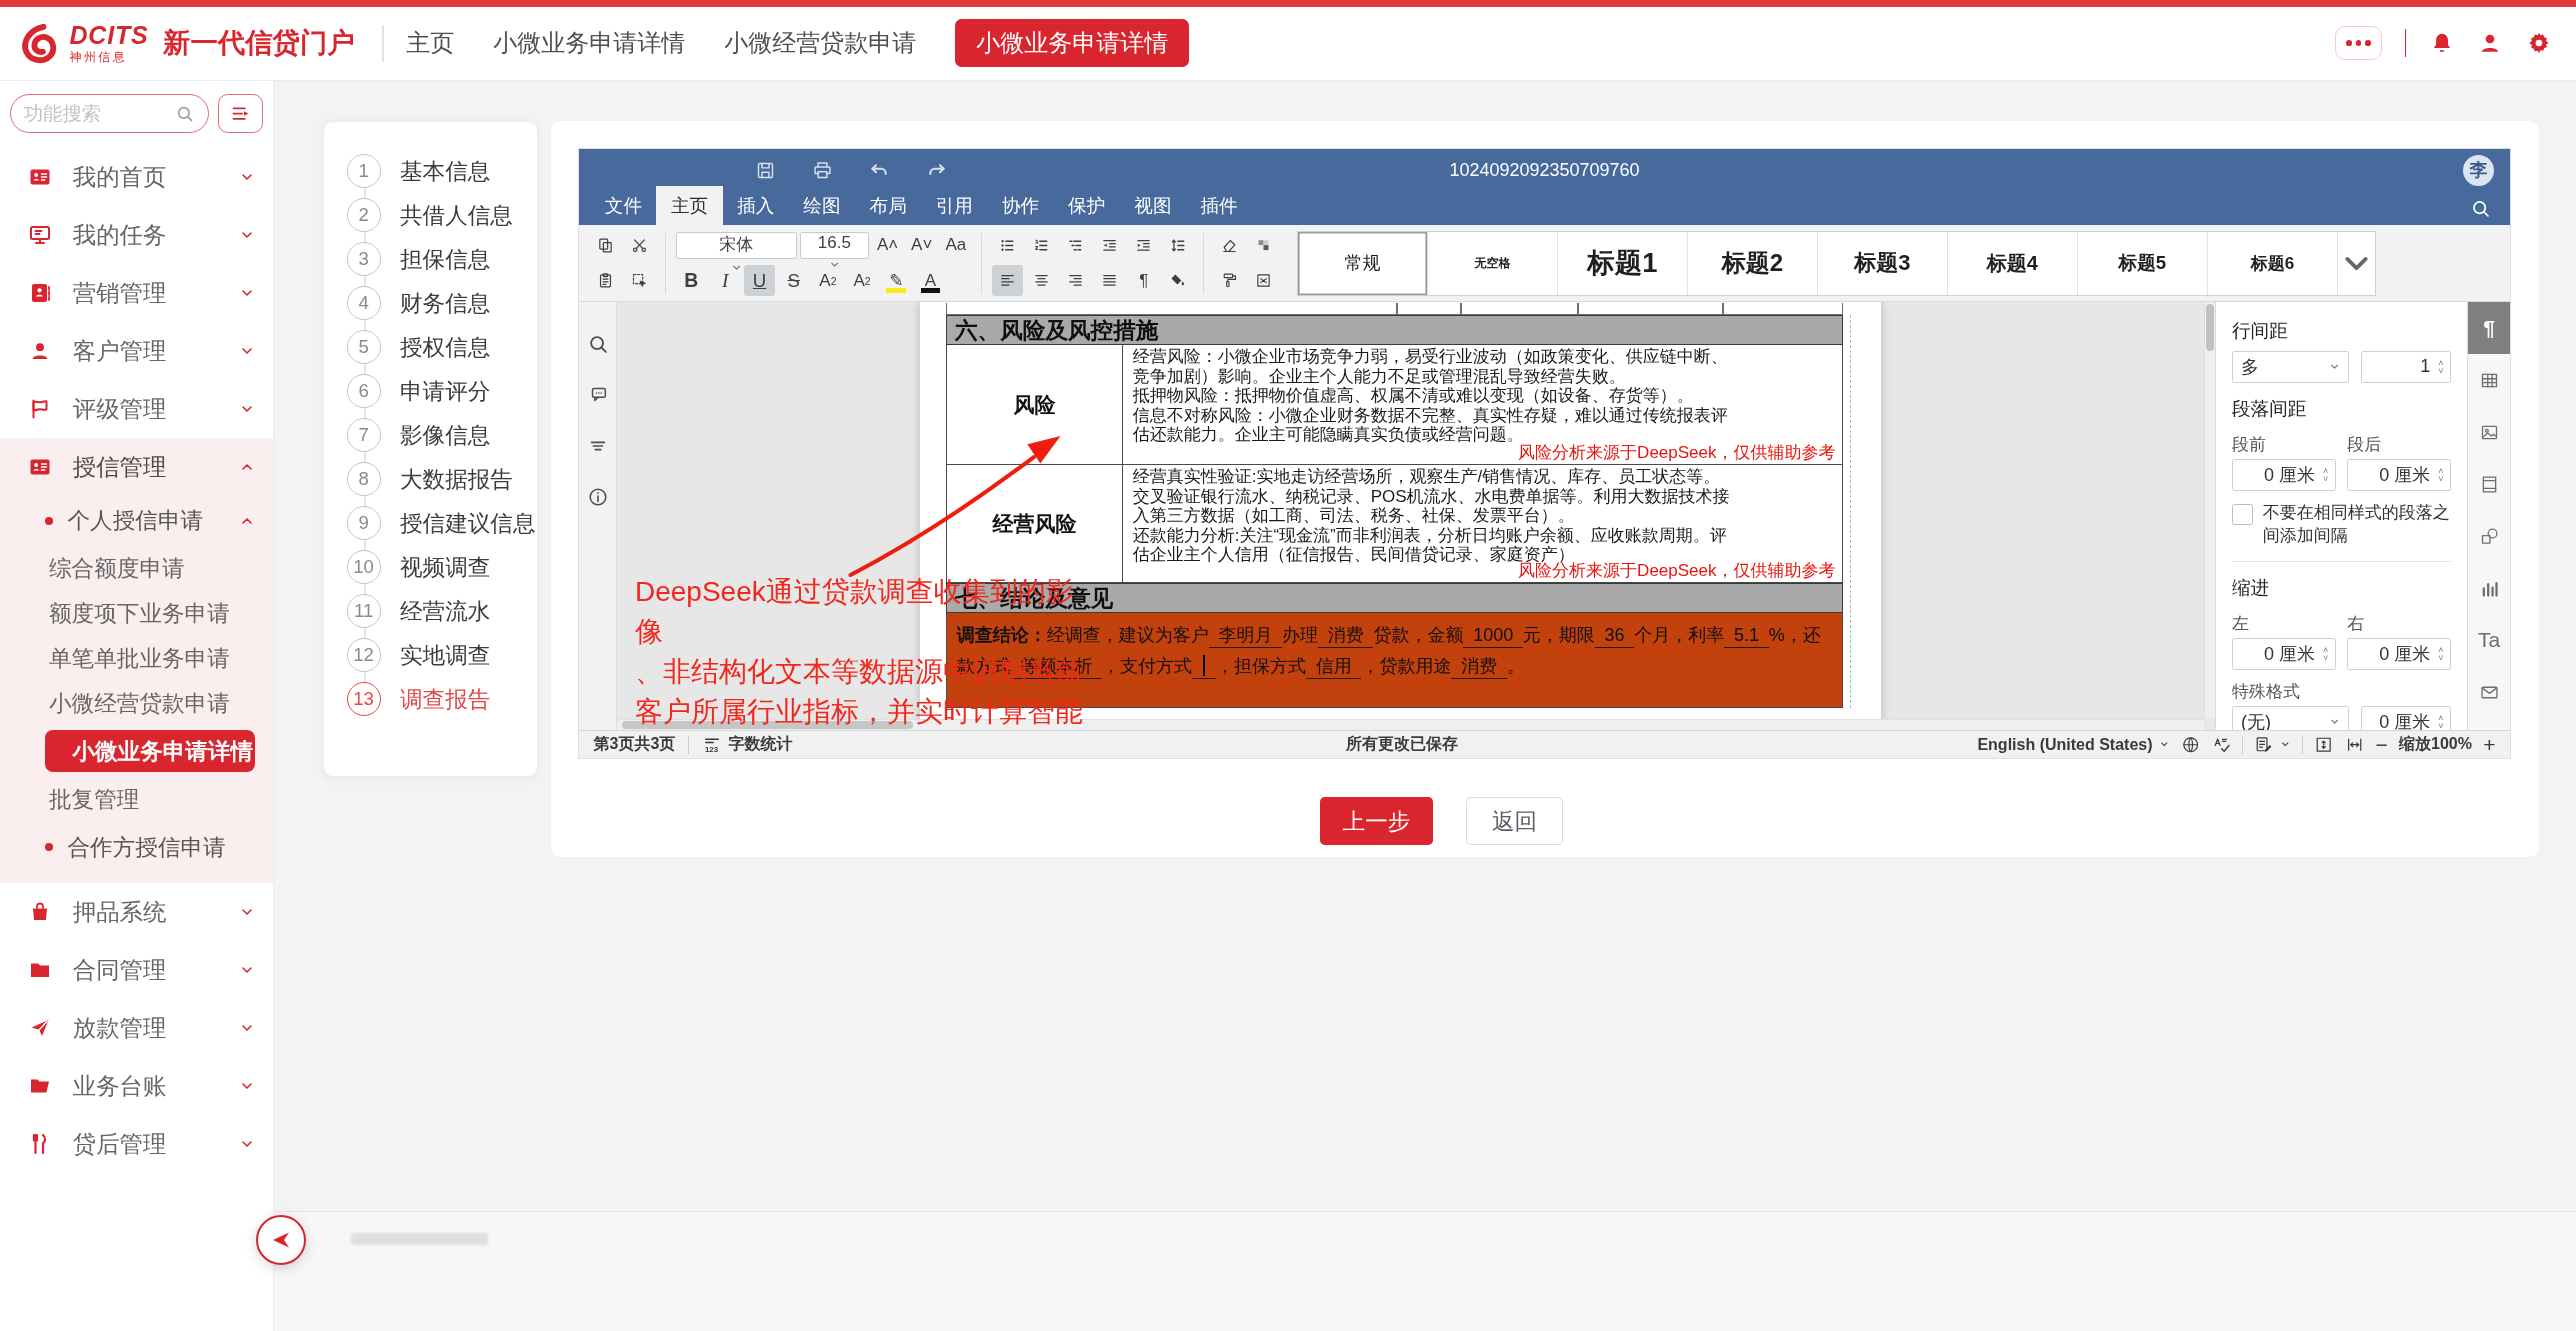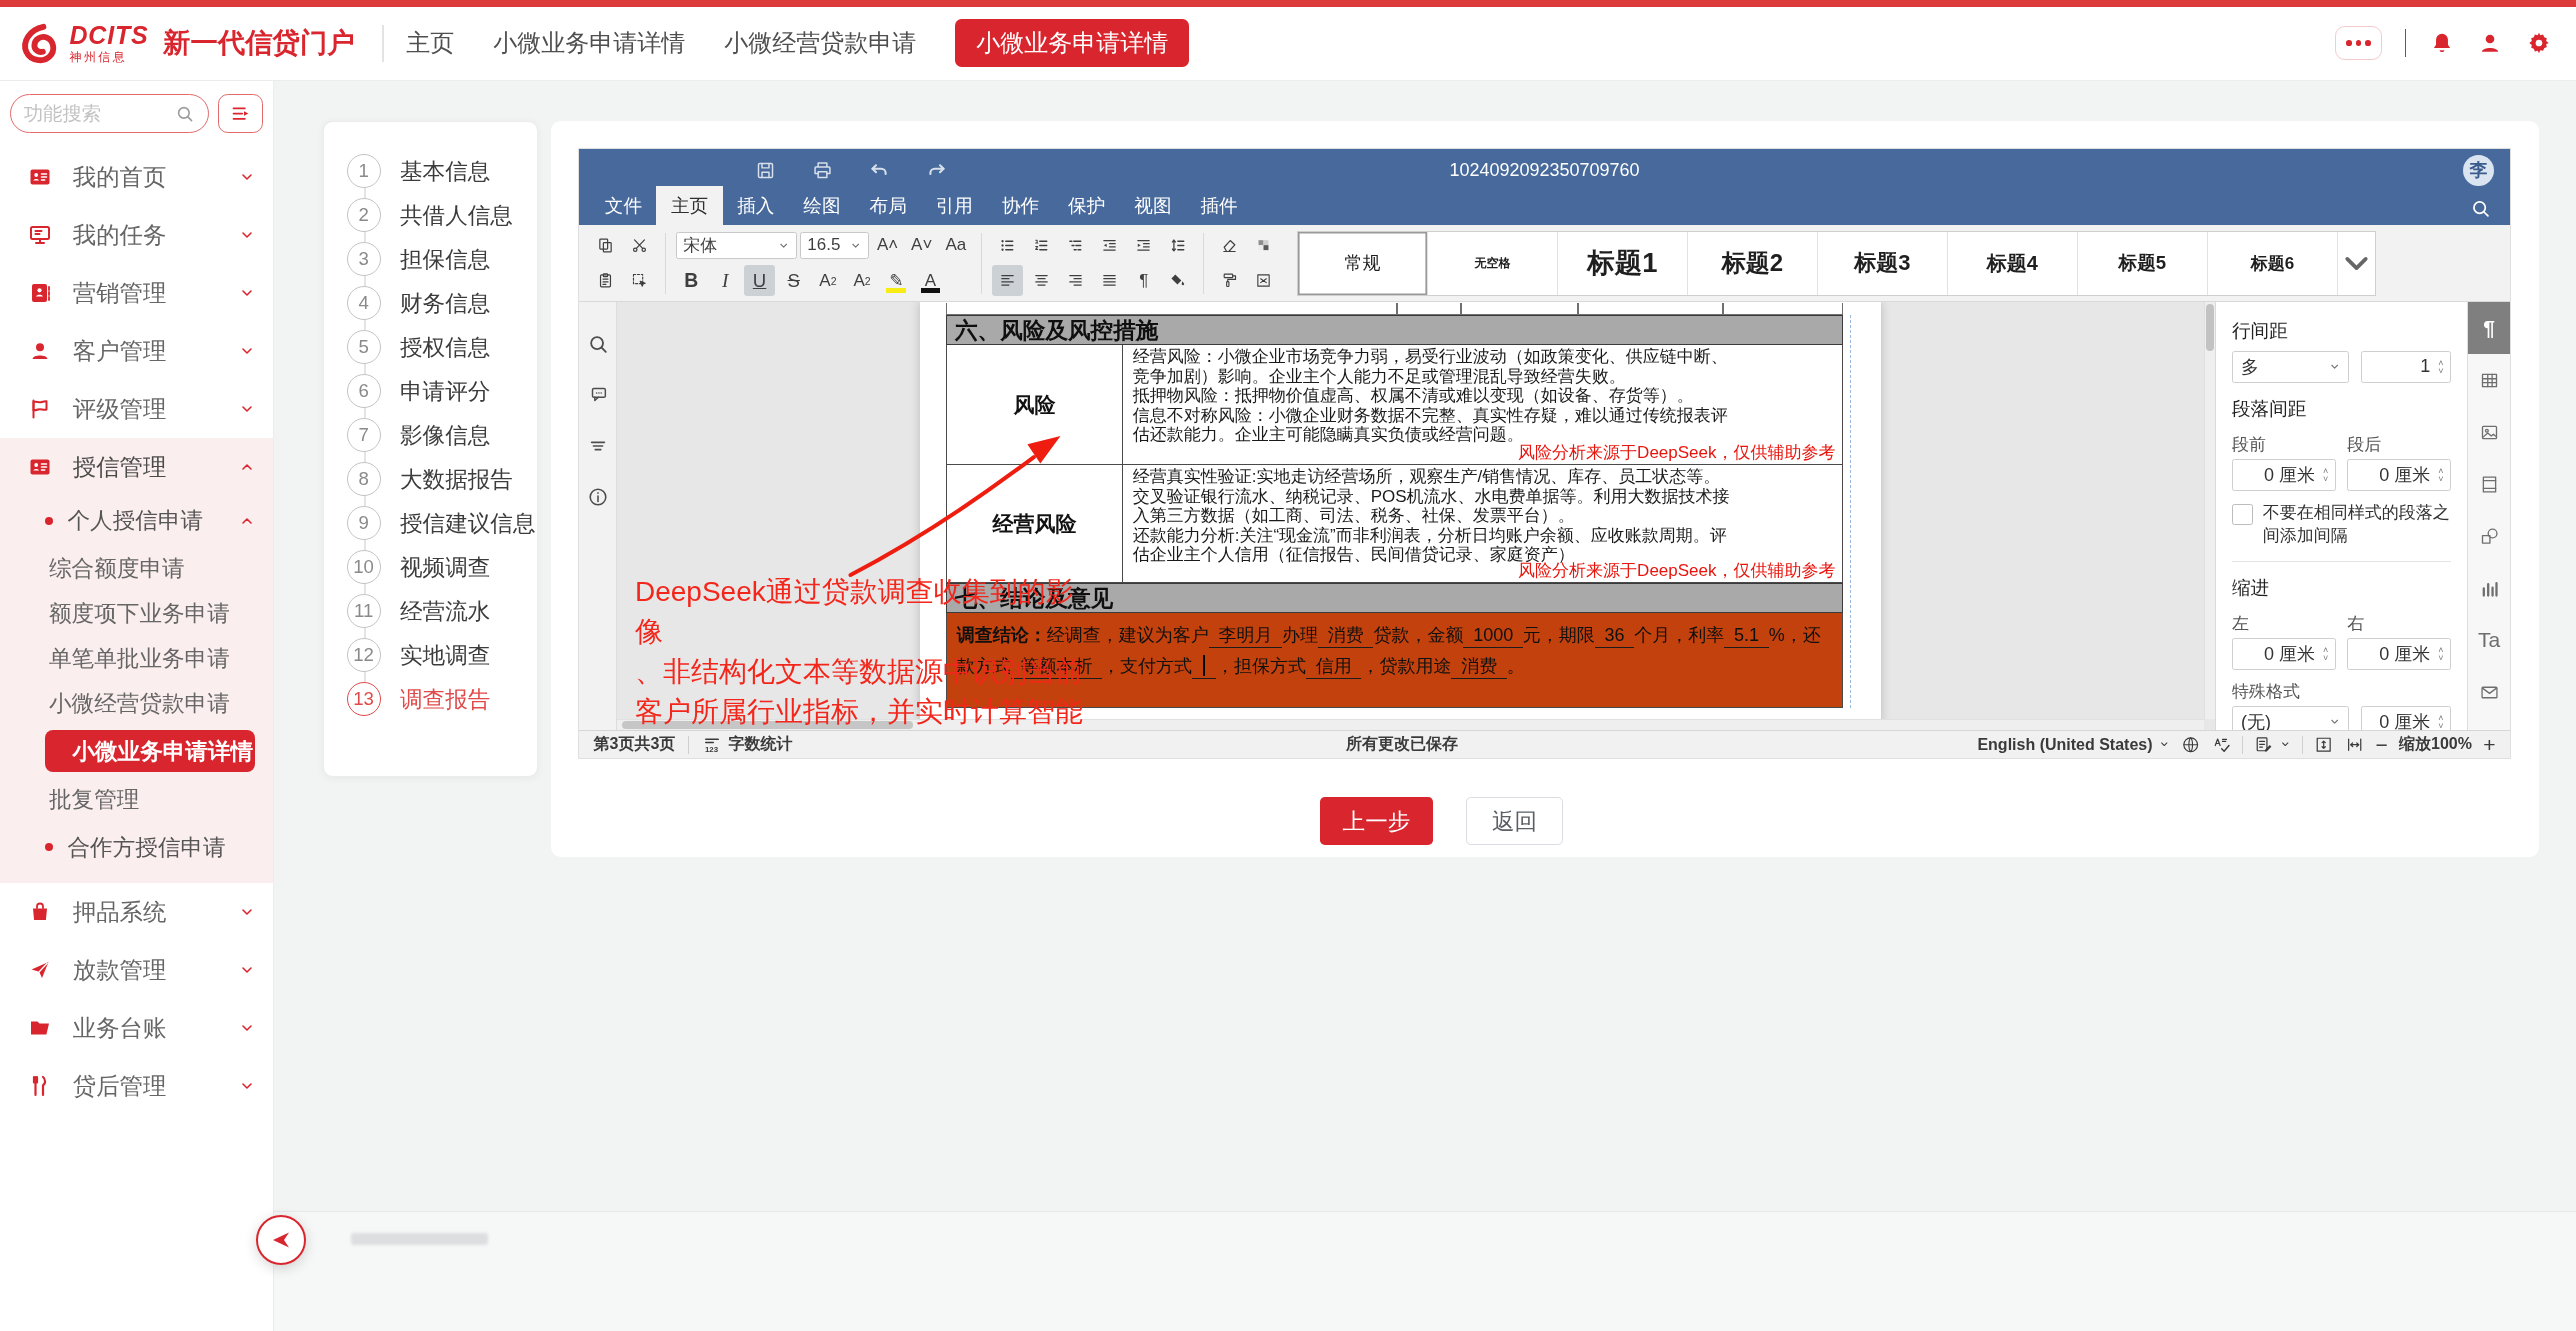--- a/index.html
+++ b/index.html
@@ -82,21 +82,21 @@
   .trow { display:flex; align-items:center; gap:3.2px; height:32px; }
   .ti { min-width:31px; height:31px; display:inline-flex; align-items:center; justify-content:center; border-radius:3.2px; font-size:17px; color:#3f3f3f; cursor:pointer; position:relative; }
   .ti.pressed { background:#ccd1d6; }
   .ti.b { font-weight:bold; font-size:19.4px; }
   .ti.i { font-style:italic; font-family:"Liberation Serif",serif; font-size:19.4px; }
   .ti.u { text-decoration:underline; font-size:18.6px; }
   .ti.s { text-decoration:line-through; font-size:18.6px; }
   .ti sup,.ti sub { font-size:10.5px; }
   .underbar { position:absolute; left:5.7px; right:5.7px; bottom:3.2px; height:4.8px; }
   .tsep { width:0.8px; height:61px; background:#d9d9d9; margin:0 9.7px; flex:none; }
-  .sel-box { height:27.4px; background:#fff; border:0.8px solid #c9c9c9; border-radius:2.4px; display:flex; align-items:center; justify-content:space-between; padding:0 6.5px; font-size:17px; gap:6.5px; cursor:pointer; }
+  .sel-box { height:27.4px; background:#fff; border:0.8px solid #c9c9c9; border-radius:2.4px; display:flex; align-items:center; justify-content:space-between; padding:0 6.5px; font-size:17px; gap:6.5px; cursor:pointer;flex-direction:column; }
   .sel-box .chev-s { font-size:11.3px; color:#777; }
   #gallery { display:flex; align-items:stretch; height:65px; background:#fff; border:0.8px solid #cfcfcf; margin-left:18px; }
   .gcell { min-width:130px; padding:0 6.5px; display:flex; align-items:center; justify-content:center; border-right:0.8px solid #e2e2e2; color:#1f1f1f; cursor:pointer; white-space:nowrap; background:#fff; }
   .gcell.selected { box-shadow:inset 0 0 0 1.6px #999; }
   .gchev { width:37px; display:flex; align-items:center; justify-content:center; color:#666; font-size:14.5px; cursor:pointer; }
 
   #ed-body { position:relative; height:428px; display:flex; background:#e7e7e7; }
   #lstrip { width:38px; background:#f2f2f2; border-right:0.8px solid #ddd; display:flex; flex-direction:column; align-items:center; gap:29px; padding-top:31px; color:#4d4d4d; font-size:22px; flex:none; }
   #canvas { position:relative; flex:1; overflow:hidden; }
   #page { position:absolute; left:303px; top:0; width:961px; height:428px; background:#fff; box-shadow:0 0 9.7px rgba(0,0,0,.20); }
@@ -350,20 +350,33 @@
           <span class="lbl">押品系统</span>
           <span class="icn chev">
             <svg viewBox="0 0 24 24" fill="none" stroke="currentColor" stroke-width="2.4" stroke-linecap="round" stroke-linejoin="round">
               <path d="M6 9l6 6 6-6"></path>
             </svg>
           </span>
         </div>
         <div class="mi">
           <span class="icn ico">
             <svg viewBox="0 0 24 24" fill="none" stroke="currentColor" stroke-width="2" stroke-linecap="round" stroke-linejoin="round">
+              <path d="M3 5.5h7l2 2h9V19H3z" fill="currentColor" stroke="none"></path>
+            </svg>
+          </span>
+          <span class="lbl">合同管理</span>
+          <span class="icn chev">
+            <svg viewBox="0 0 24 24" fill="none" stroke="currentColor" stroke-width="2.4" stroke-linecap="round" stroke-linejoin="round">
+              <path d="M6 9l6 6 6-6"></path>
+            </svg>
+          </span>
+        </div>
+        <div class="mi">
+          <span class="icn ico">
+            <svg viewBox="0 0 24 24" fill="none" stroke="currentColor" stroke-width="2" stroke-linecap="round" stroke-linejoin="round">
               <path d="M3.5 11.5L20.5 4 14 20l-2.8-6.2z" fill="currentColor" stroke="none"></path>
               <path d="M11.2 13.8l8-8.5" stroke="#fff" stroke-width="1.3"></path>
             </svg>
           </span>
           <span class="lbl">放款管理</span>
           <span class="icn chev">
             <svg viewBox="0 0 24 24" fill="none" stroke="currentColor" stroke-width="2.4" stroke-linecap="round" stroke-linejoin="round">
               <path d="M6 9l6 6 6-6"></path>
             </svg>
           </span>

